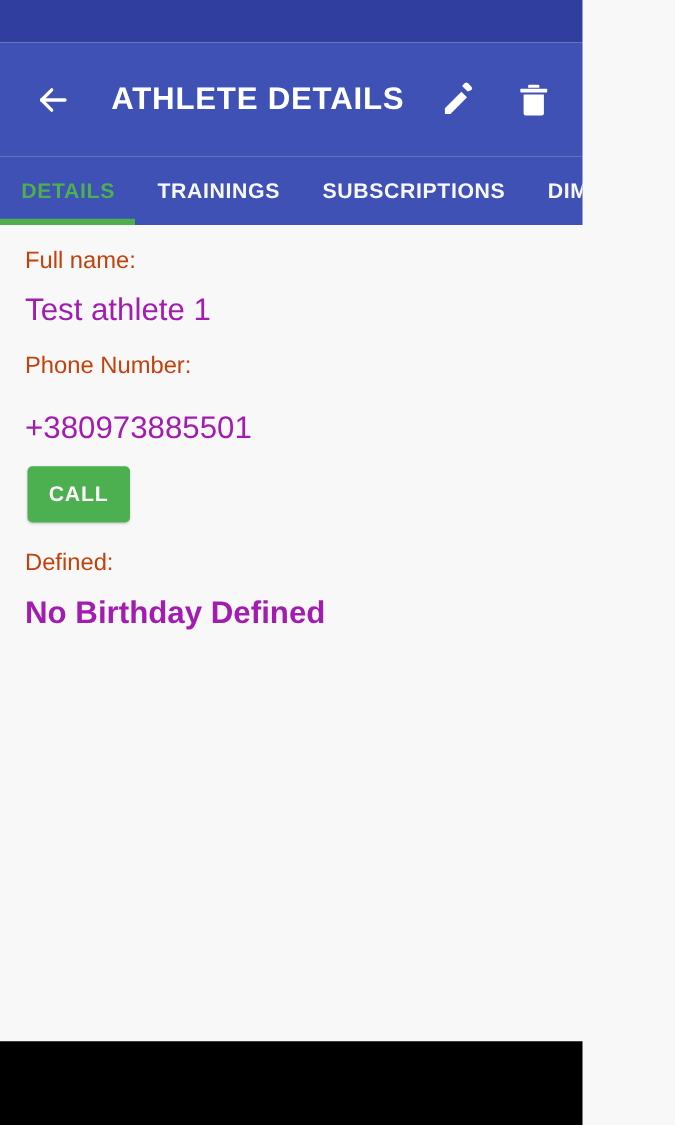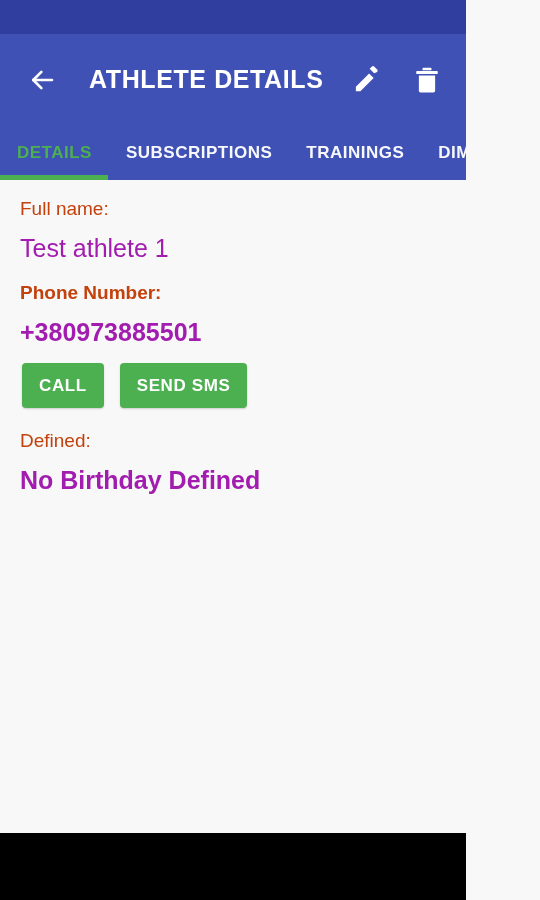--- a/index.html
+++ b/index.html
@@ -147,26 +147,26 @@
 
   .field-value {
     color: #a21caf;
     font-size: 25px;
     line-height: 30px;
   }
 
   .row-name   { padding-top: 18px; }
   .row-name .field-value  { margin-top: 13px; }
 
-  .row-phone  { padding-top: 19px; font-weight: bold; }
-  .row-phone .field-value { margin-top: 13px; }
+  .row-phone  { padding-top: 19px; }
+  .row-phone .field-value { margin-top: 23px; }
 
   .btn-row {
     display: flex;
-    gap: 16px;
+    gap: 5px;
     margin-top: 16px;
     padding-left: 2px;
   }
 
   .btn {
     background: #4caf50;
     color: #ffffff;
     border: none;
     border-radius: 4px;
     font-family: "Liberation Sans", sans-serif;
@@ -231,24 +231,24 @@
       </div>
     </div>
   </div>
 
   <div class="tab-bar">
     <div class="tab-strip">
       <div class="tab active">
         <span>DETAILS</span>
       </div>
       <div class="tab">
+        <span>TRAININGS</span>
+      </div>
+      <div class="tab">
         <span>SUBSCRIPTIONS</span>
-      </div>
-      <div class="tab">
-        <span>TRAININGS</span>
       </div>
       <div class="tab">
         <span>DIMENSIONS</span>
       </div>
     </div>
     <div class="tab-indicator"></div>
   </div>
 
   <div class="content">
 
@@ -257,21 +257,20 @@
       <div class="field-value">Test athlete 1</div>
     </div>
 
     <div class="row-phone">
       <div class="field-label">Phone Number:</div>
       <div class="field-value">+380973885501</div>
     </div>
 
     <div class="btn-row">
       <button class="btn">CALL</button>
-      <button class="btn">SEND SMS</button>
     </div>
 
     <div class="row-bday">
       <div class="field-label">Defined:</div>
       <div class="field-value">No Birthday Defined</div>
     </div>
 
   </div>
 
   <div class="nav-bar"></div>

